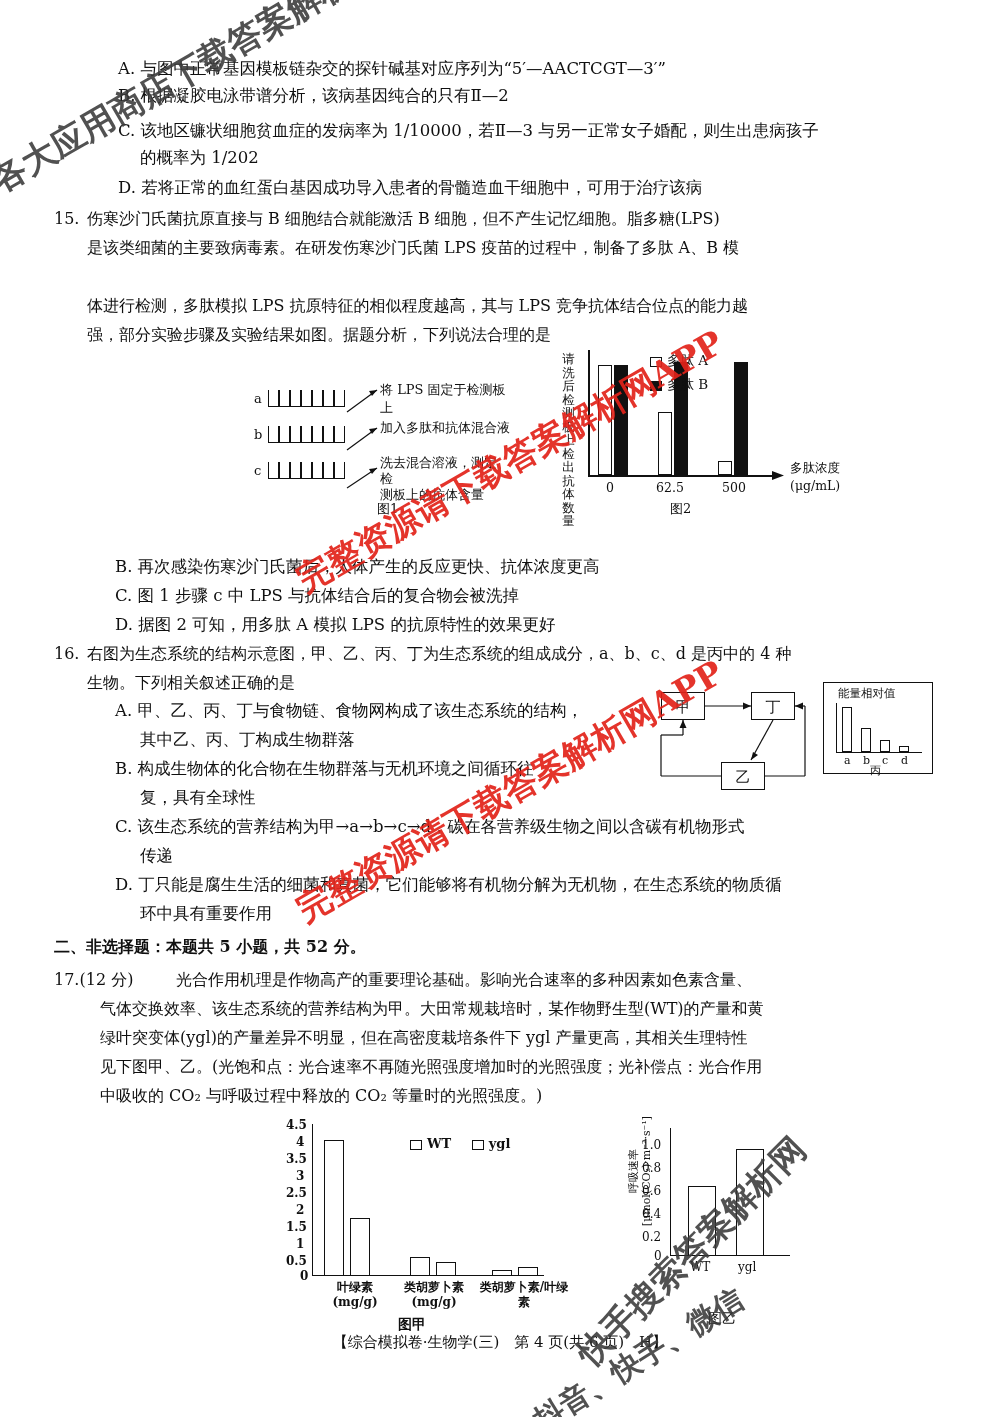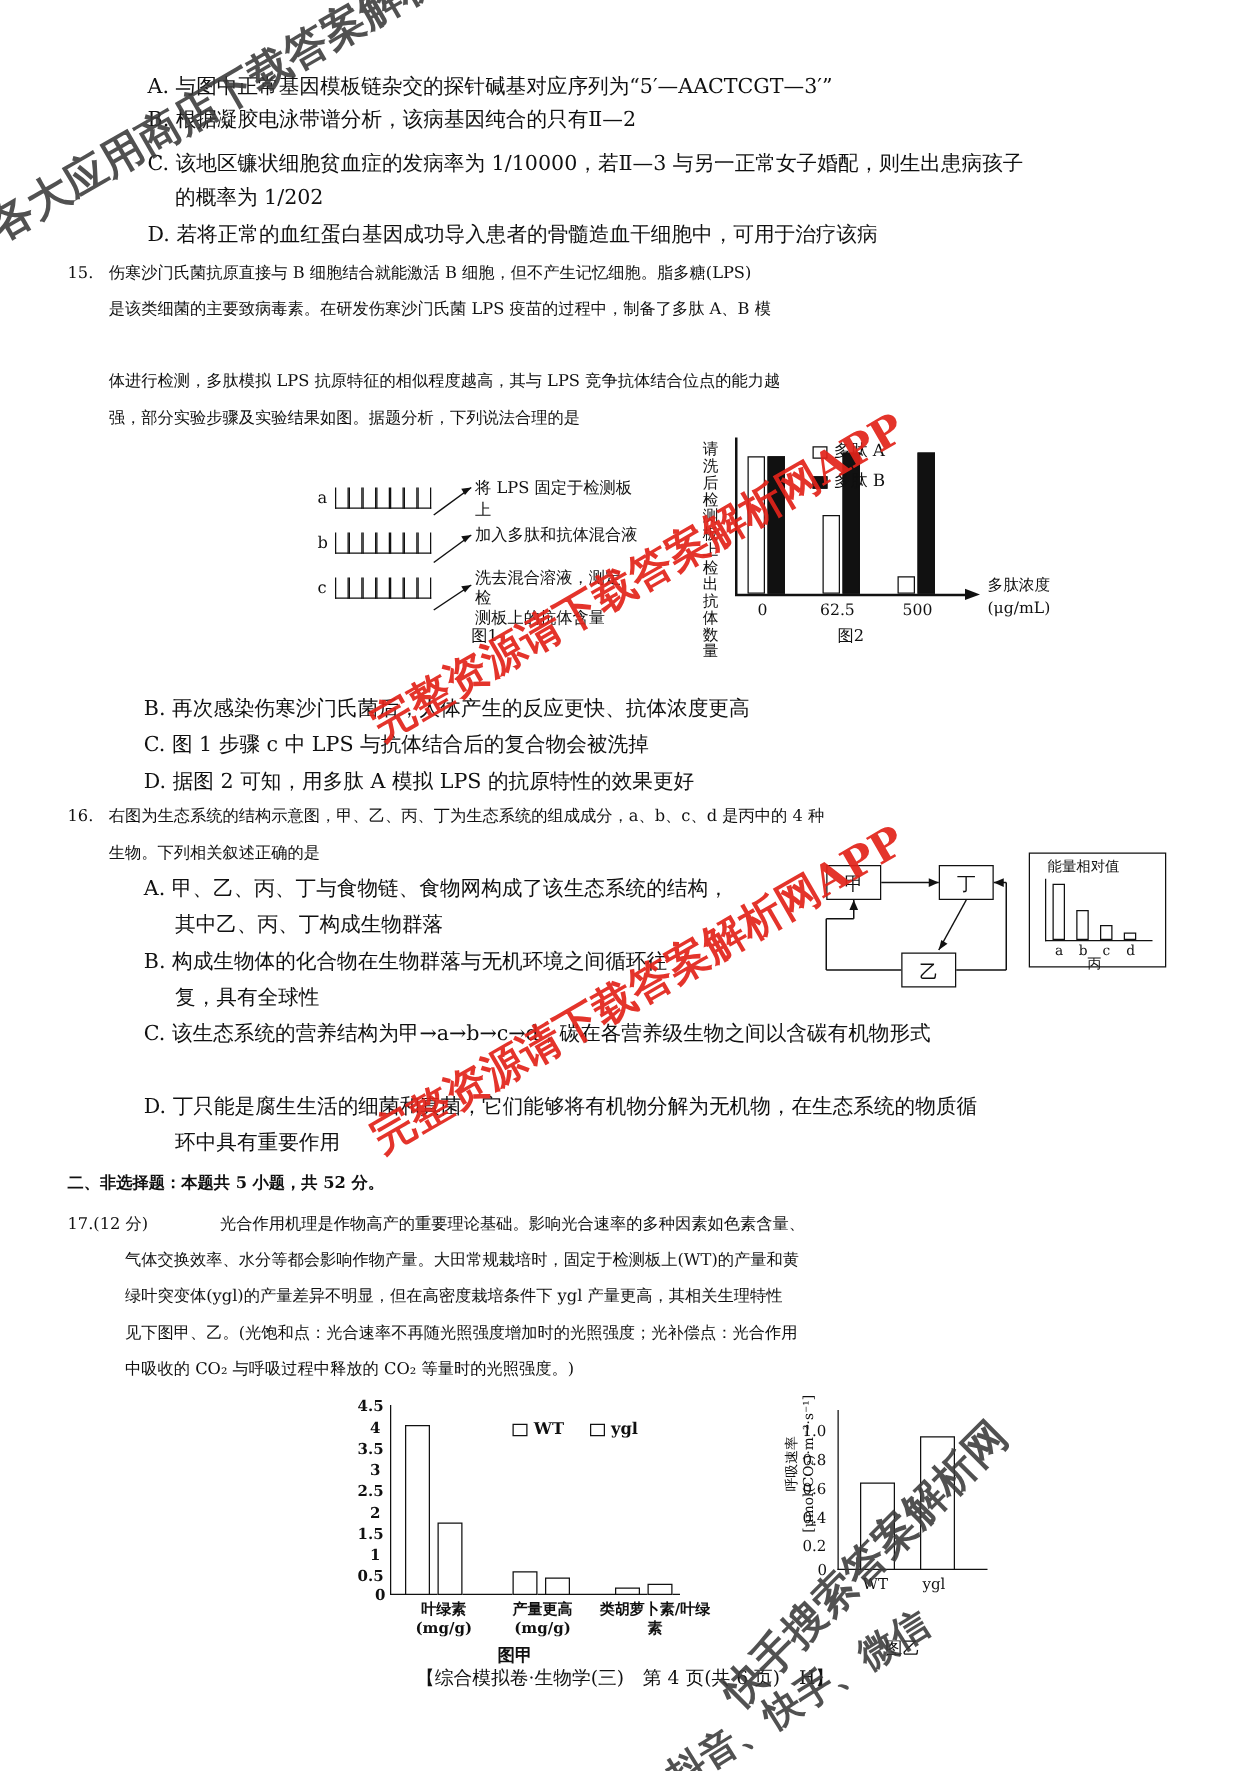--- a/index.html
+++ b/index.html
@@ -7,21 +7,21 @@
     width:1000px;height:1417px;
     background:#ffffff;
     font-family:"DejaVu Serif","Liberation Serif",serif;
     color:#101010;
     position:relative;
     overflow:hidden;
   }
   .page{position:absolute;left:0;top:0;width:1000px;height:1417px;}
 
   
-  .q{position:absolute;font-size:13px;line-height:27px;}
+  .q{position:absolute;font-size:16px;line-height:27px;}
   .opt{position:absolute;font-size:16.5px;line-height:27px;}
   .just{text-align:justify;text-justify:inter-ideograph;}
 
   
   .wm{position:absolute;font-weight:bold;white-space:nowrap;pointer-events:none;}
   .wm-gray{color:#3a3a3a;opacity:.88;}
   .wm-red{color:#e2231a;opacity:.92;}
 
   
   .fig1{position:absolute;}
@@ -203,32 +203,33 @@
       <div class="gtext-s" style="left:77px;top:71px;">d</div>
       <div class="gtext-s" style="left:46px;top:80px;">丙</div>
     </div>
   </div>
 
   <div class="opt" style="left:115px;top:697px;width:520px;">A. 甲、乙、丙、丁与食物链、食物网构成了该生态系统的结构，</div>
   <div class="opt" style="left:140px;top:726px;width:520px;">其中乙、丙、丁构成生物群落</div>
   <div class="opt" style="left:115px;top:755px;width:520px;">B. 构成生物体的化合物在生物群落与无机环境之间循环往</div>
   <div class="opt" style="left:140px;top:784px;width:520px;">复，具有全球性</div>
   <div class="opt" style="left:115px;top:813px;width:830px;">C. 该生态系统的营养结构为甲→a→b→c→d，碳在各营养级生物之间以含碳有机物形式</div>
+  <div class="opt" style="left:140px;top:842px;width:830px;">传递</div>
   <div class="opt" style="left:115px;top:871px;width:830px;">D. 丁只能是腐生生活的细菌和真菌，它们能够将有机物分解为无机物，在生态系统的物质循</div>
   <div class="opt" style="left:140px;top:900px;width:830px;font-family:Liberation Serif, serif;">环中具有重要作用</div>
 
   <div class="q" style="left:54px;top:933px;font-weight:bold;">
     <span>二、非选择题：</span><span>本题共 5 小题，共 52 分。</span>
   </div>
 
   <div class="q" style="left:54px;top:966px;">
     <span>17.</span><span>(12 分)</span>
   </div>
   <div class="q just" style="left:150px;top:966px;width:795px;margin-left:26px;">光合作用机理是作物高产的重要理论基础。影响光合速率的多种因素如色素含量、</div>
-  <div class="q just" style="left:100px;top:995px;width:845px;">气体交换效率、水分等都会影响作物产量。大田常规栽培时，固定于检测板上(WT)的产量和黄</div>
+  <div class="q just" style="left:100px;top:995px;width:845px;">气体交换效率、该生态系统的营养结构为甲。大田常规栽培时，某作物野生型(WT)的产量和黄</div>
   <div class="q just" style="left:100px;top:1024px;width:845px;">绿叶突变体(ygl)的产量差异不明显，但在高密度栽培条件下 ygl 产量更高，其相关生理特性</div>
   <div class="q just" style="left:100px;top:1053px;width:845px;">见下图甲、乙。(光饱和点：光合速率不再随光照强度增加时的光照强度；光补偿点：光合作用</div>
   <div class="q just" style="left:100px;top:1082px;width:845px;">中吸收的 CO₂ 与呼吸过程中释放的 CO₂ 等量时的光照强度。)</div>
 
   <div style="position:absolute;left:270px;top:1118px;width:300px;height:200px;font-weight:bold;">
 
     <div class="line" style="left:42px;top:6px;width:1.3px;height:152px;"></div>
     <div class="line" style="left:42px;top:157px;width:232px;height:1.3px;"></div>
 
     <div class="gtext" style="left:16px;top:0px;">4.5</div>
@@ -249,21 +250,21 @@
     <div class="gbar" style="left:222px;top:152px;width:20px;height:6px;"></div>
     <div class="gbar" style="left:248px;top:149px;width:20px;height:9px;"></div>
 
     <div class="gtext" style="left:140px;top:18px;font-size:13px;">
       <span class="legbox"></span><span>WT</span>
       <span class="legbox" style="margin-left:16px;"></span><span>ygl</span>
     </div>
 
     <div class="gtext" style="left:50px;top:162px;width:70px;text-align:center;white-space:pre-line;line-height:15px;">叶绿素
 (mg/g)</div>
-    <div class="gtext" style="left:124px;top:162px;width:80px;text-align:center;white-space:pre-line;line-height:15px;">产量更高
+    <div class="gtext" style="left:124px;top:162px;width:80px;text-align:center;white-space:pre-line;line-height:15px;">类胡萝卜素
 (mg/g)</div>
     <div class="gtext" style="left:204px;top:162px;width:100px;text-align:center;white-space:pre-line;line-height:15px;">类胡萝卜素/叶绿素</div>
     <div class="gtext" style="left:128px;top:198px;font-size:14px;">图甲</div>
   </div>
 
   <div style="position:absolute;left:610px;top:1118px;width:250px;height:200px;">
     <div class="line" style="left:60px;top:10px;width:1.3px;height:128px;"></div>
     <div class="line" style="left:60px;top:137px;width:120px;height:1.3px;"></div>
     <div class="gtext" style="left:32px;top:20px;">1.0</div>
     <div class="gtext" style="left:32px;top:43px;">0.8</div>

